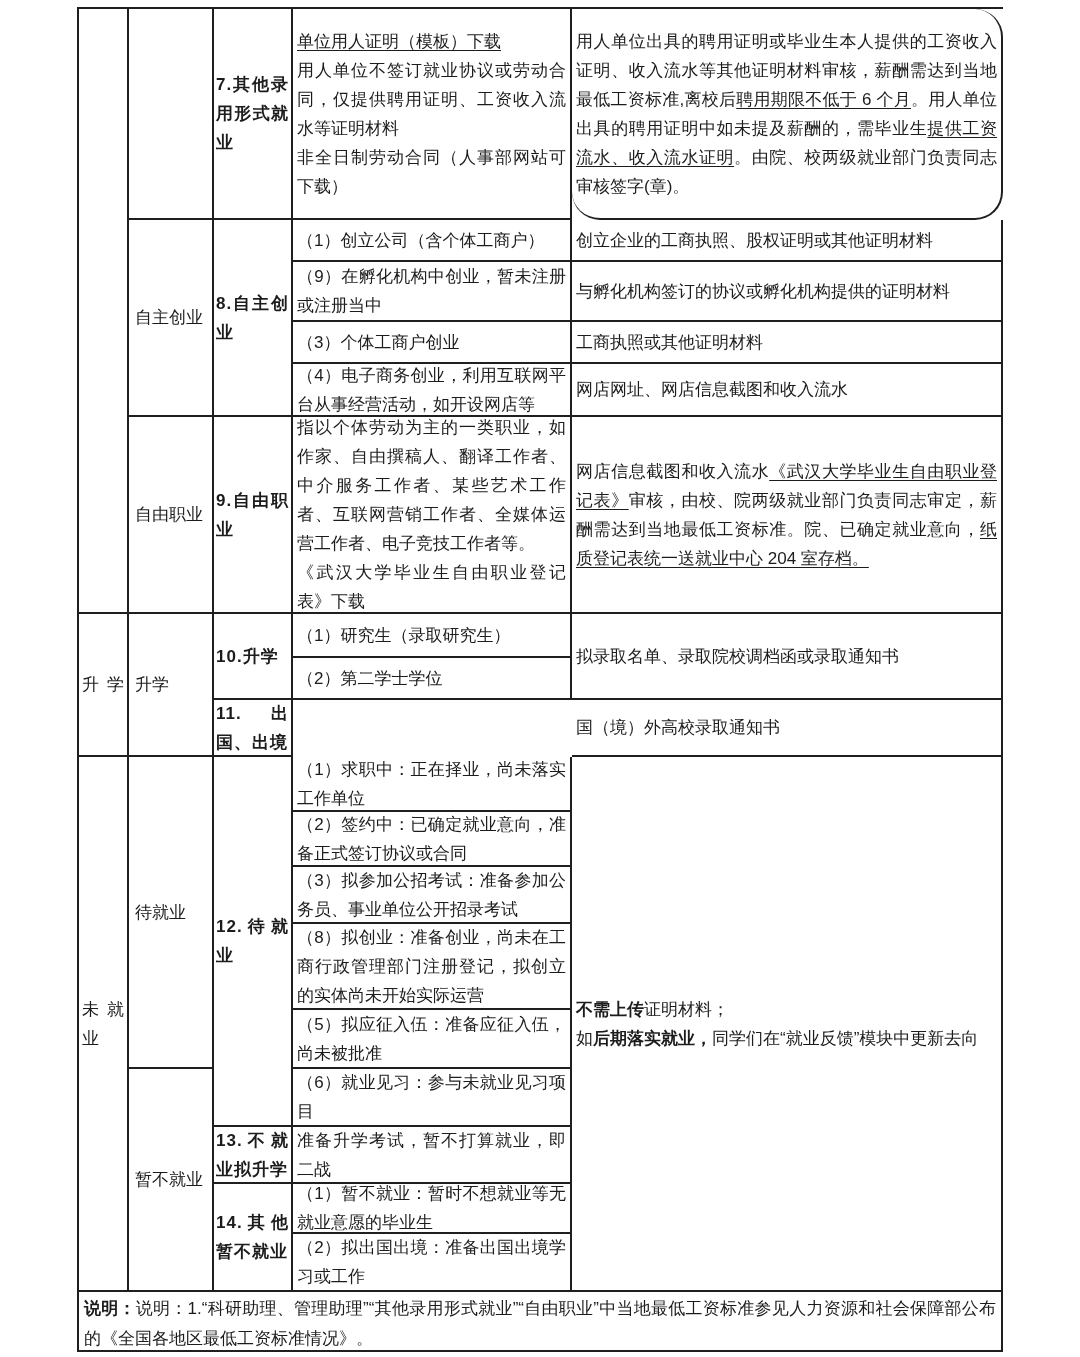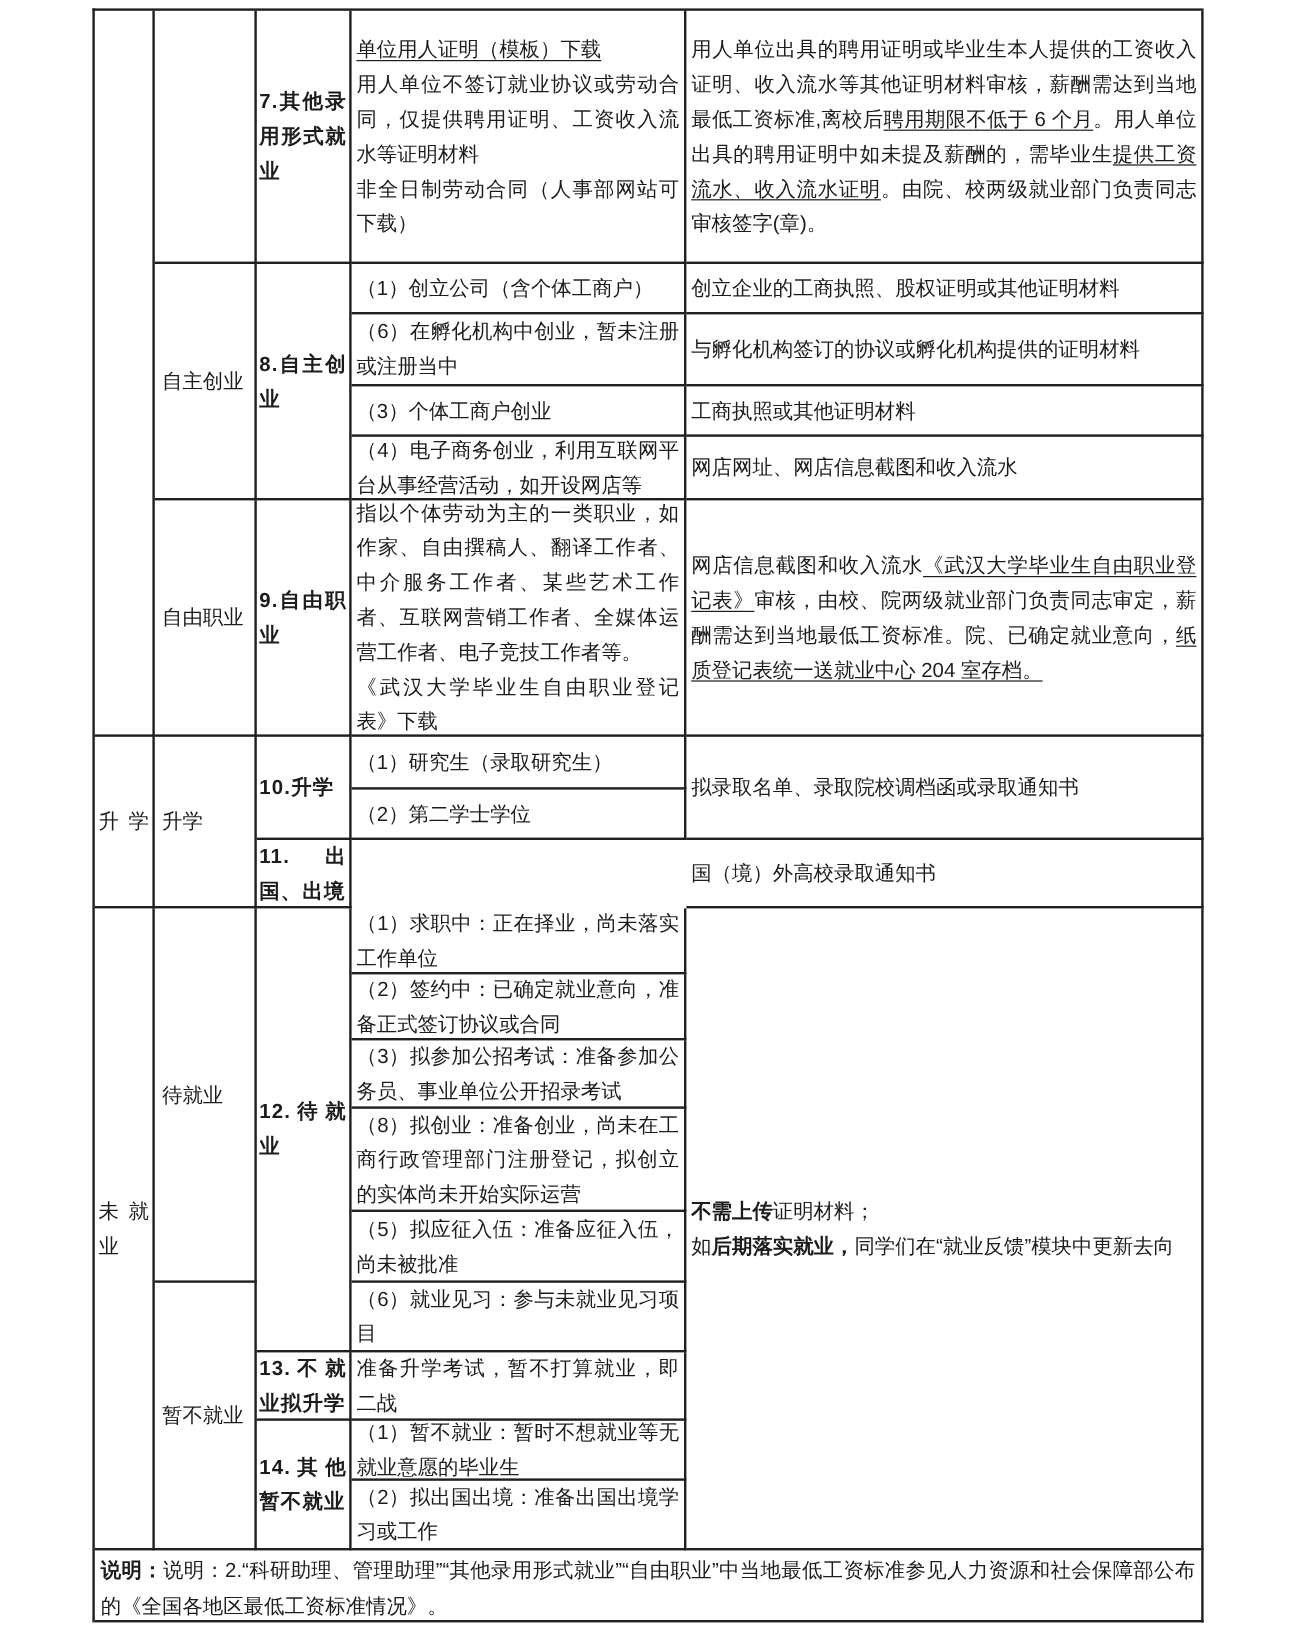--- a/index.html
+++ b/index.html
@@ -106,21 +106,21 @@
 
   <div class="cell desc" style="grid-row:1/2;grid-column:4/5;">
     <p><a class="dl">单位用人证明（模板）下载</a></p>
     <p>用人单位不签订就业协议或劳动合同，仅提供聘用证明、工资收入流水等证明材料</p>
     <p>非全日制劳动合同（人事部网站可下载）</p>
   </div>
   <div class="cell desc" style="grid-row:2/3;grid-column:4/5;">
     <p>（1）创立公司（含个体工商户）</p>
   </div>
   <div class="cell desc" style="grid-row:3/4;grid-column:4/5;">
-    <p>（6）在孵化机构中创业，暂未注册或注册当中</p>
+    <p>（9）在孵化机构中创业，暂未注册或注册当中</p>
   </div>
   <div class="cell desc" style="grid-row:4/5;grid-column:4/5;">
     <p>（3）个体工商户创业</p>
   </div>
   <div class="cell desc" style="grid-row:5/6;grid-column:4/5;">
     <p>（4）电子商务创业，利用互联网平台从事经营活动，如开设网店等</p>
   </div>
   <div class="cell desc" style="grid-row:6/7;grid-column:4/5;">
     <p>指以个体劳动为主的一类职业，如作家、自由撰稿人、翻译工作者、中介服务工作者、某些艺术工作者、互联网营销工作者、全媒体运营工作者、电子竞技工作者等。</p>
     <p><a class="dl" style="text-decoration:none;">《武汉大学毕业生自由职业登记表》下载</a></p>
@@ -152,21 +152,21 @@
   <div class="cell desc" style="grid-row:16/17;grid-column:4/5;">
     <p>准备升学考试，暂不打算就业，即二战</p>
   </div>
   <div class="cell desc" style="grid-row:17/18;grid-column:4/5;">
     <p>（1）暂不就业：暂时不想就业等无就业意愿的毕业生</p>
   </div>
   <div class="cell desc" style="grid-row:18/19;grid-column:4/5;">
     <p>（2）拟出国出境：准备出国出境学习或工作</p>
   </div>
 
-  <div class="cell mat" style="grid-row:1/2;grid-column:5/6;">
+  <div class="cell mat" style="grid-row:1/2;grid-column:5/6;border-radius:28px;">
     <p><span>用人单位出具的聘用证明或毕业生本人提供的工资收入证明、收入流水等其他证明材料审核，薪酬需达到当地最低工资标准,离校后</span><span class="u">聘用期限不低于 6 个月</span><span>。用人单位出具的聘用证明中如未提及薪酬的，需毕业生</span><span class="u">提供工资流水、收入流水证明</span><span>。由院、校两级就业部门负责同志审核签字(章)。</span></p>
   </div>
   <div class="cell mat" style="grid-row:2/3;grid-column:5/6;">
     <p>创立企业的工商执照、股权证明或其他证明材料</p>
   </div>
   <div class="cell mat" style="grid-row:3/4;grid-column:5/6;">
     <p>与孵化机构签订的协议或孵化机构提供的证明材料</p>
   </div>
   <div class="cell mat" style="grid-row:4/5;grid-column:5/6;">
     <p>工商执照或其他证明材料</p>
@@ -182,16 +182,16 @@
   </div>
   <div class="cell mat" style="grid-row:9/10;grid-column:5/6;">
     <p>国（境）外高校录取通知书</p>
   </div>
   <div class="cell mat" style="grid-row:10/19;grid-column:5/6;">
     <p><span class="b">不需上传</span><span>证明材料；</span></p>
     <p><span>如</span><span class="b">后期落实就业，</span><span>同学们在“就业反馈”模块中更新去向</span></p>
   </div>
 
   <div class="cell footer-row" style="grid-row:19/20;grid-column:1/6;justify-content:flex-start;">
-    <p><span class="b">说明：</span><span>说明：2.“科研助理、管理助理”“其他录用形式就业”“自由职业”中当地最低工资标准参见人力资源和社会保障部公布的《全国各地区最低工资标准情况》。</span></p>
+    <p><span class="b">说明：</span><span>说明：1.“科研助理、管理助理”“其他录用形式就业”“自由职业”中当地最低工资标准参见人力资源和社会保障部公布的《全国各地区最低工资标准情况》。</span></p>
   </div>
 
 </div>
 
 </body></html>

